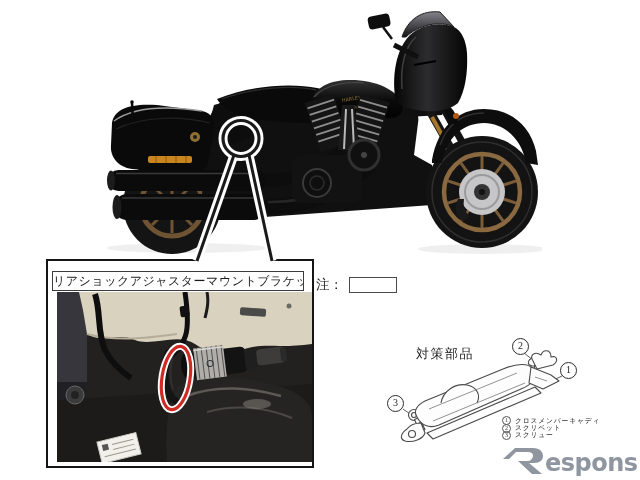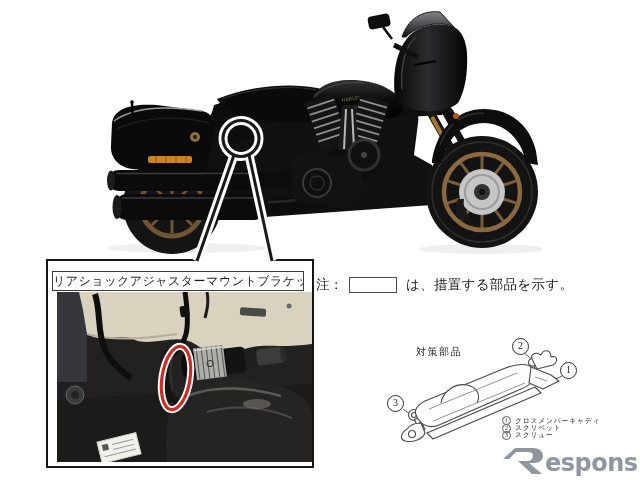--- a/index.html
+++ b/index.html
@@ -11,21 +11,21 @@
              background:#fff;box-sizing:border-box;}
   #inset-label{left:52px;top:271px;width:252px;height:20px;border:1px solid #3c3c3c;
                background:#fefefe;box-sizing:border-box;font-size:12px;line-height:18px;
                text-align:center;letter-spacing:.5px;white-space:nowrap;overflow:hidden;}
   #photo-svg{left:57px;top:292px;}
   
   #note-prefix{left:316px;top:276px;font-size:13.5px;}
   #note-box{left:349px;top:277px;width:48px;height:16px;border:1.2px solid #4a4a4a;background:#fff;box-sizing:border-box;}
   #note-suffix{left:406px;top:276px;font-size:13.5px;letter-spacing:.3px;white-space:nowrap;}
   
-  #cm-title{left:416px;top:345px;font-size:10px;letter-spacing:1.5px;font-family:Liberation Serif, serif;}
+  #cm-title{left:416px;top:345px;font-size:13px;letter-spacing:1.5px;font-family:Liberation Serif, serif;}
   .callout{width:17px;height:17px;border:1.4px solid #2b2b2b;border-radius:50%;background:#fff;
            box-sizing:border-box;font-size:10px;line-height:14px;text-align:center;color:#222;}
   #callout-1{left:560px;top:362px;}
   #callout-2{left:512px;top:338px;}
   #callout-3{left:387px;top:395px;}
   #parts-list{left:502px;top:417px;}
   .plist-row{display:flex;align-items:center;gap:4px;height:7.4px;}
   .plist-num{width:9px;height:9px;border:.8px solid #555;border-radius:50%;box-sizing:border-box;
              font-size:6px;line-height:7px;text-align:center;color:#333;flex:0 0 auto;}
   .plist-label{font-size:6.8px;letter-spacing:.8px;color:#222;white-space:nowrap;}
@@ -250,21 +250,20 @@
       <rect x="42" y="145" width="40" height="22" fill="#f2f0ea" stroke="#cfcdc6" stroke-width="1"></rect>
       <rect x="46" y="149" width="6" height="6" fill="#555"></rect>
       <line x1="56" y1="151" x2="78" y2="151" stroke="#9a9890" stroke-width="1"></line>
       <line x1="56" y1="156" x2="78" y2="156" stroke="#9a9890" stroke-width="1"></line>
       <line x1="46" y1="161" x2="78" y2="161" stroke="#9a9890" stroke-width="1"></line>
     </g>
   </svg>
 
   <div id="note-prefix" class="abs">注：</div>
   <div id="note-box" class="abs"></div>
-  <div id="note-suffix" class="abs">は、措置する部品を示す。</div>
 
   <div id="cm-title" class="abs">対策部品</div>
 
   <svg class="abs" style="left:383px;top:333px;" width="200" height="112" viewBox="0 0 200 112">
     <g fill="#fdfdfd" stroke="#4a4a4a" stroke-width="1.1" stroke-linejoin="round">
 
       <g fill="none" stroke-width=".9">
         <line x1="141" y1="20" x2="150" y2="27"></line>
         <line x1="179" y1="43" x2="162" y2="51"></line>
         <line x1="20" y1="76" x2="30" y2="83"></line>

